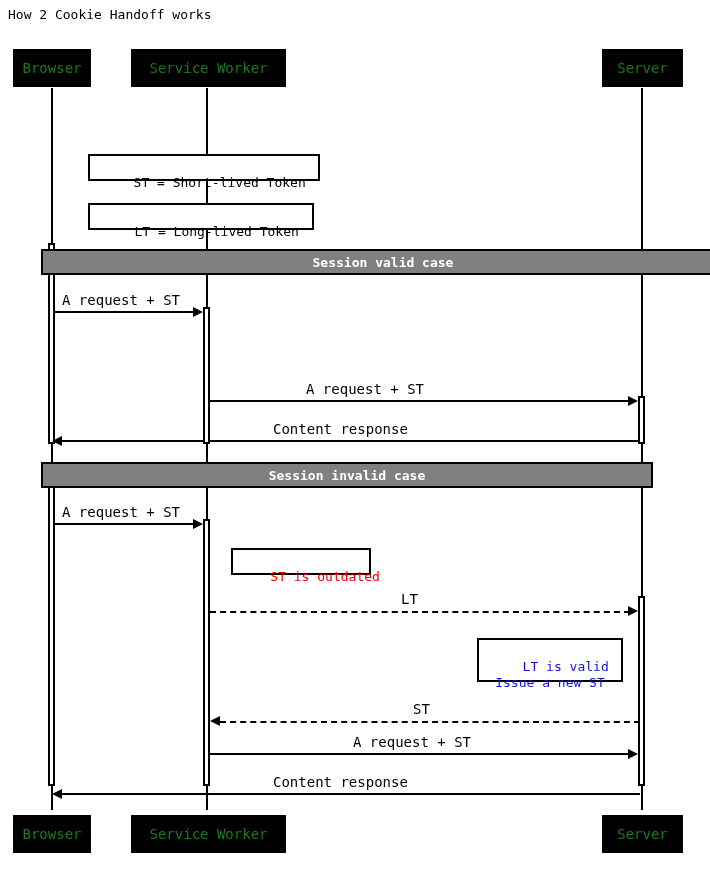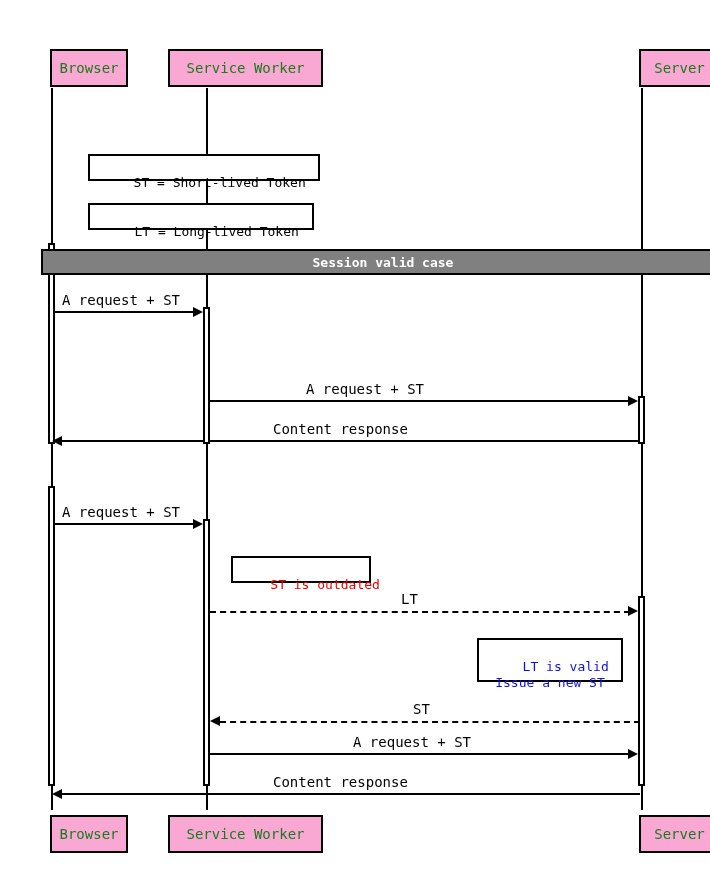--- a/index.html
+++ b/index.html
@@ -31,29 +31,28 @@
     font-size: 13px;
     color: #000000;
     white-space: nowrap;
     letter-spacing: 0px;
   }
 
   
   .participant-box {
     box-sizing: border-box;
     border: 2px solid #000000;
-    background: #f9a8d4;
+    background: #000000;
     color: #1a7a1a;
     font-size: 14px;
     display: flex;
     align-items: center;
     justify-content: center;
     white-space: nowrap;
     z-index: 6;
-    margin-left: 37px;
   }
 
   
   .lifeline {
     width: 2px;
     background: #000000;
     z-index: 1;
   }
 
   
@@ -88,21 +87,21 @@
     background: #ffffff;
     font-size: 13px;
     line-height: 16px;
     padding: 3px 6px 4px 6px;
     white-space: pre;
     text-align: center;
     z-index: 5;
   }
   .note-black  { color: #000000; }
   .note-blue   { color: #1111dd; }
-  .note-red    { color: #ee0000; margin-top: 8px; }
+  .note-red    { color: #ee0000; }
 
   
   .msg-line {
     height: 2px;
     background: #000000;
     z-index: 2;
   }
   .msg-line.dashed {
     background: transparent;
     border-top: 2px dashed #000000;
@@ -128,20 +127,21 @@
     border-top: 5px solid transparent;
     border-bottom: 5px solid transparent;
     border-right: 10px solid #000000;
   }
 </style>
 </head>
 <body>
 
 <div id="diagram-root">
 
+  <div class="abs diagram-title">How 2 Cookie Handoff works</div>
 
   <div class="abs lifeline" style="left:51px; top:88px; height:722px;"></div>
   <div class="abs lifeline" style="left:206px; top:88px; height:722px;"></div>
   <div class="abs lifeline" style="left:641px; top:88px; height:722px;"></div>
 
   <div class="abs participant-box" style="left:13px; top:49px; width:78px; height:38px;">
     <span>Browser</span>
   </div>
   <div class="abs participant-box" style="left:131px; top:49px; width:155px; height:38px;">
     <span>Service Worker</span>
@@ -175,20 +175,23 @@
 
 
   <div class="abs msg-label" style="left:306px; top:381px;">A request + ST</div>
   <div class="abs msg-line" style="left:210px; top:400px; width:420px;"></div>
   <div class="abs arrow-head arrow-right" style="left:628px; top:396px;"></div>
 
   <div class="abs msg-label" style="left:273px; top:421px;">Content response</div>
   <div class="abs msg-line" style="left:62px; top:440px; width:578px;"></div>
   <div class="abs arrow-head arrow-left" style="left:52px; top:436px;"></div>
 
+  <div class="abs section-bar" style="left:41px; top:462px; width:612px;">
+    <span>Session invalid case</span>
+  </div>
 
   <div class="abs msg-label" style="left:62px; top:504px;">A request + ST</div>
   <div class="abs msg-line" style="left:52px; top:523px; width:142px;"></div>
   <div class="abs arrow-head arrow-right" style="left:193px; top:519px;"></div>
 
   <div class="abs note note-red" style="left:231px; top:548px; width:140px; height:27px;">
     <span>ST is outdated</span>
   </div>
 
   <div class="abs msg-label" style="left:401px; top:591px;">LT</div>

